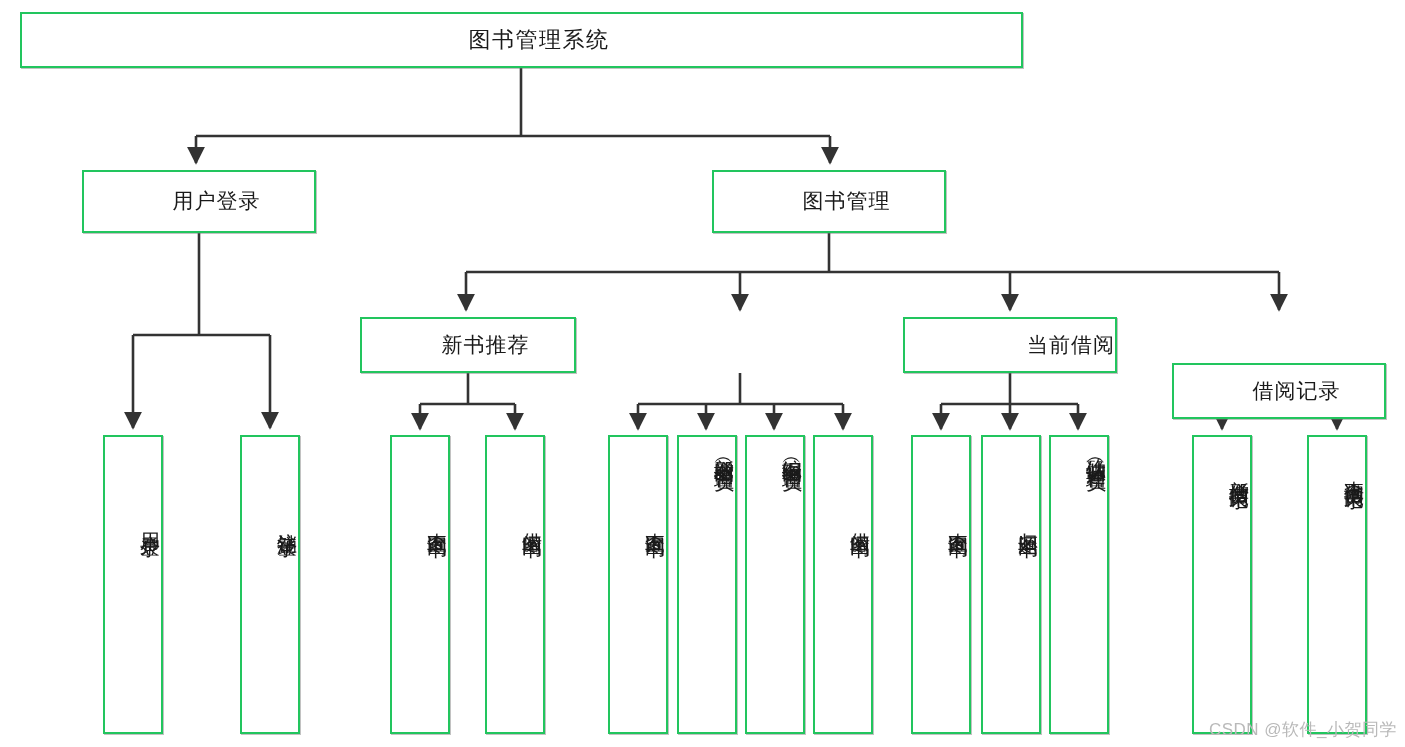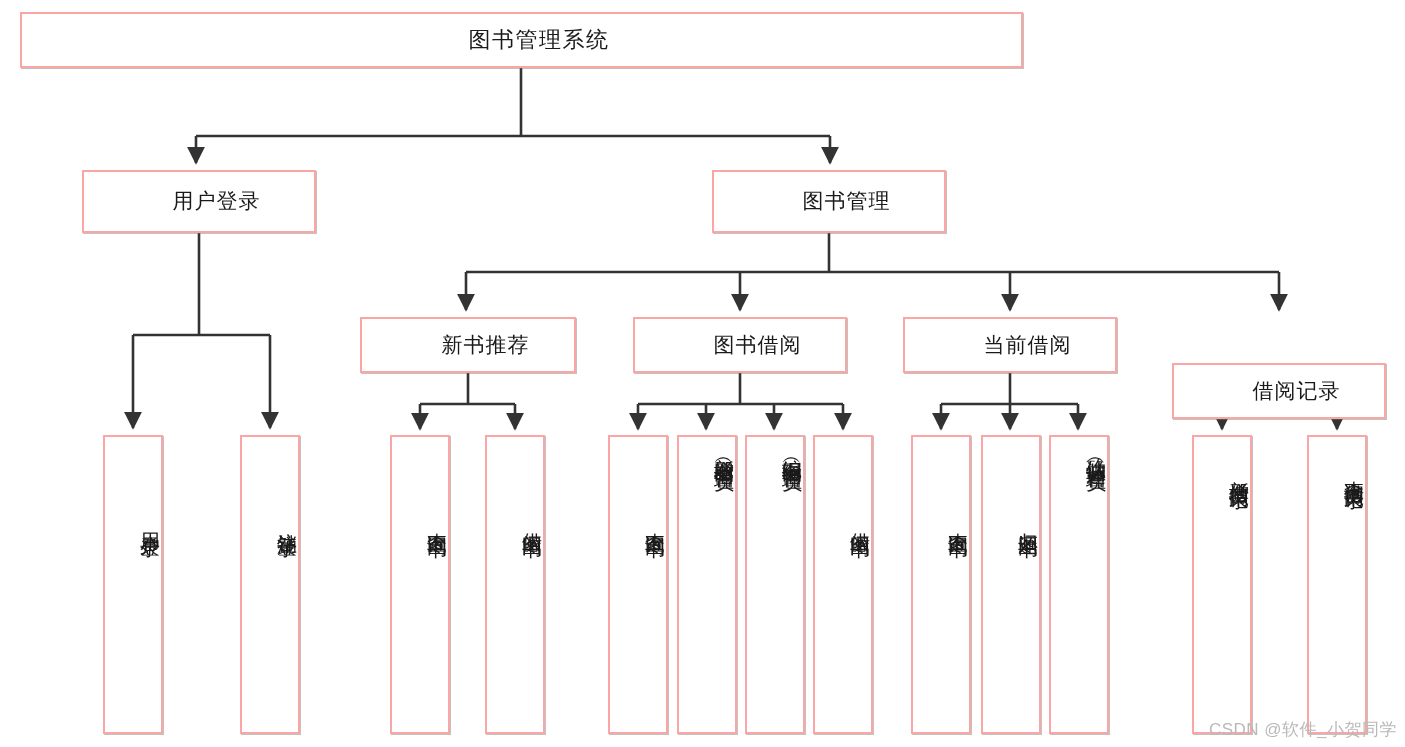--- a/index.html
+++ b/index.html
@@ -20,21 +20,21 @@
     position: absolute;
     left: 0;
     top: 0;
     width: 1405px;
     height: 747px;
     pointer-events: none;
   }
   .node {
     position: absolute;
     box-sizing: border-box;
-    border: 2px solid #fca5a5;
+    border: 2px solid #22c55e;
     background: #ffffff;
     display: flex;
     align-items: center;
     justify-content: center;
     color: #1a1a1a;
     box-shadow: 1px 1px 0 rgba(120,120,120,0.45);
     padding-left: 35px;
   }
   .node-label {
     display: block;
@@ -144,25 +144,22 @@
   </div>
 
   <div class="node horiz" style="left:712px; top:170px; width:234px; height:63px;">
     <span class="node-label">图书管理</span>
   </div>
 
   <div class="node horiz" style="left:360px; top:317px; width:216px; height:56px;">
     <span class="node-label">新书推荐</span>
   </div>
 
-  <div class="node horiz" style="left:633px; top:317px; width:214px; height:56px;">
-    <span class="node-label">图书借阅</span>
-  </div>
-
-  <div class="node horiz" style="left:903px; top:317px; width:214px; height:56px;">
+
+  <div class="node horiz" style="left:903px; top:317px; width:214px; height:56px;justify-content:flex-end;">
     <span class="node-label">当前借阅</span>
   </div>
 
   <div class="node horiz" style="left:1172px; top:317px; width:214px; height:56px;margin-top:46px;">
     <span class="node-label">借阅记录</span>
   </div>
 
   <div class="node vert" style="left:103px; top:435px; width:60px; height:299px; padding-top:80px;">
     <span class="node-label">用户登录</span>
   </div>

